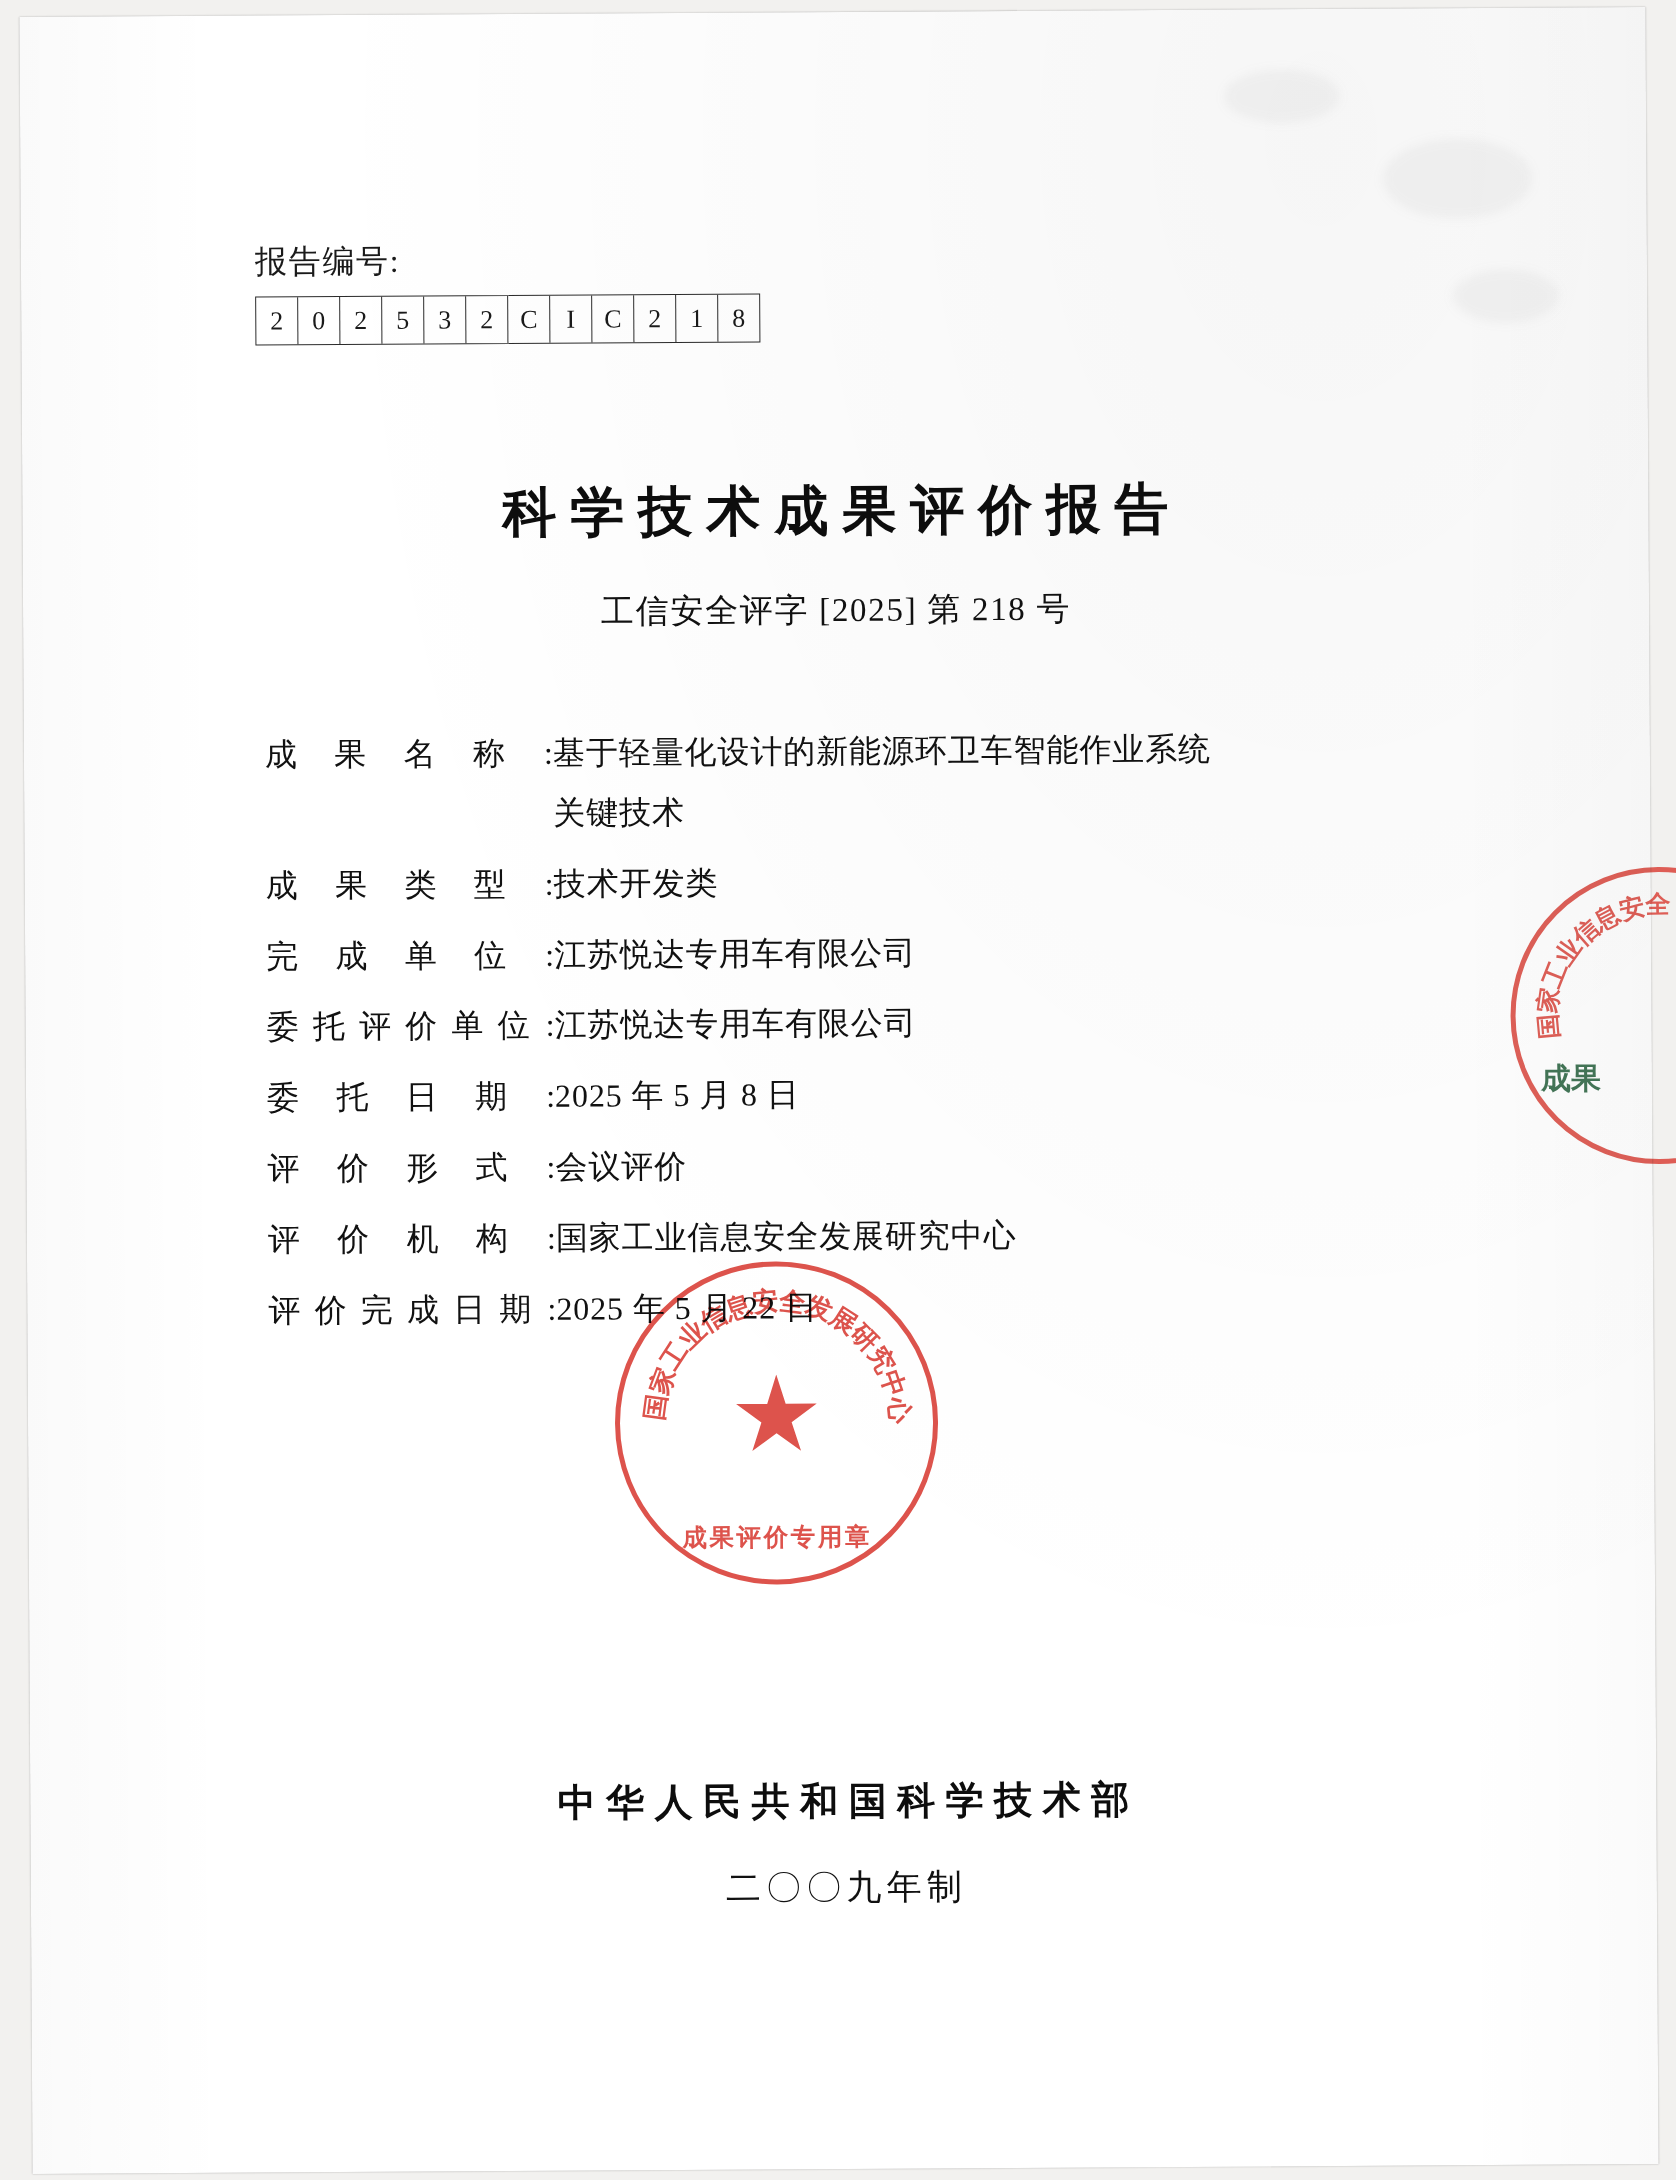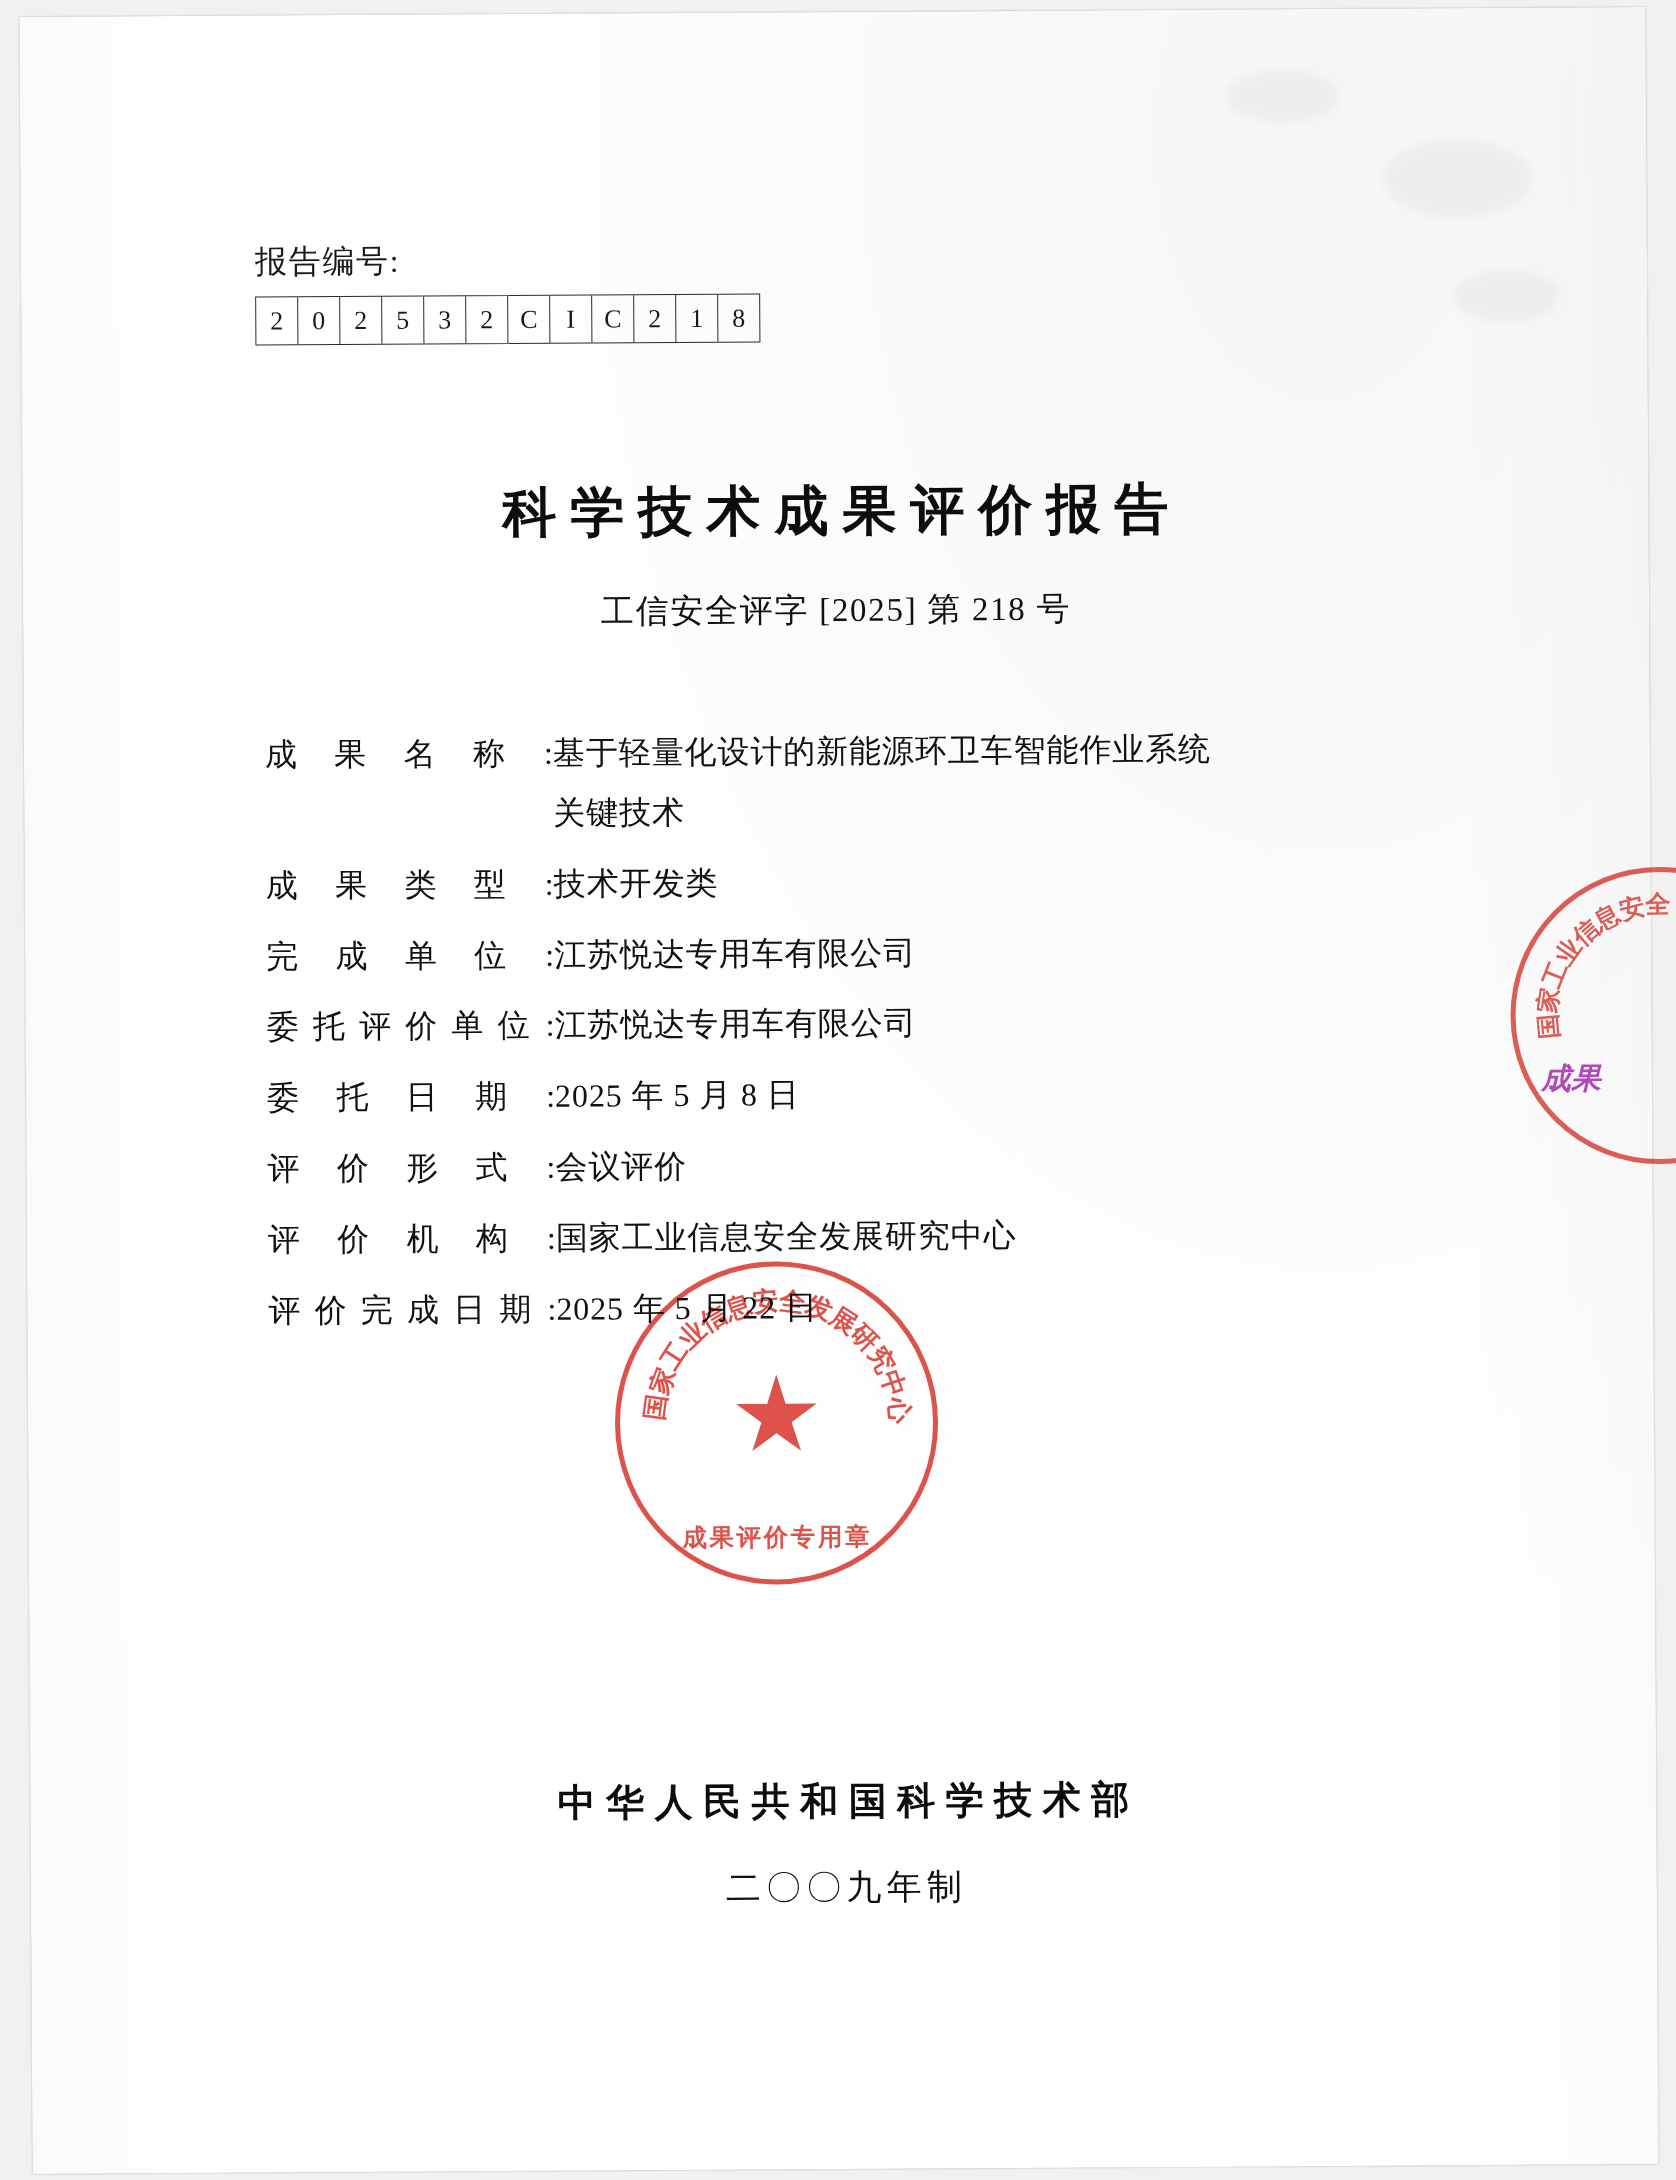--- a/index.html
+++ b/index.html
@@ -239,22 +239,21 @@
     color: #d8382e;
     transform-origin: 0 0;
     font-family: "DejaVu Serif", "Liberation Serif", serif;
   }
   #stamp-edge .edge-word {
     position: absolute;
     left: 30px;
     bottom: 65px;
     font-size: 30px;
     font-weight: bold;
-    color: #a21caf;
-    font-style: italic;
+    color: #14532d;
   }
 
   
   .smudge {
     position: absolute;
     background: rgba(120,120,120,0.07);
     border-radius: 50%;
     filter: blur(5.2px);
     pointer-events: none;
   }

